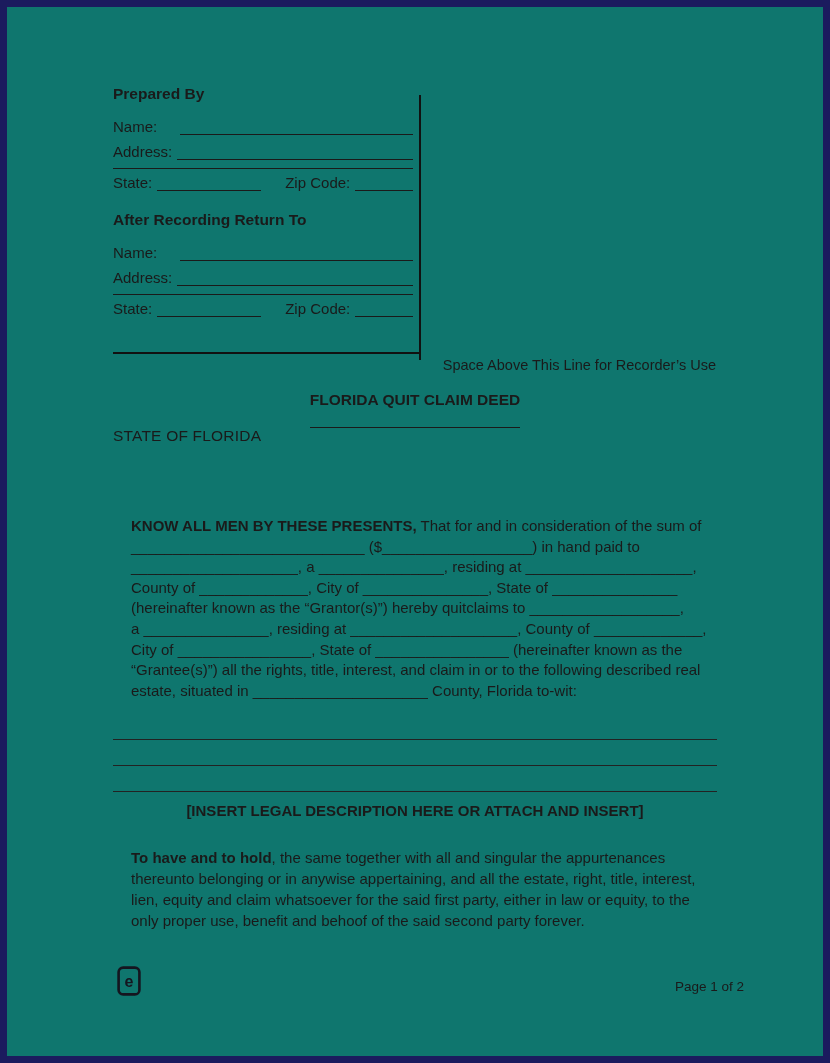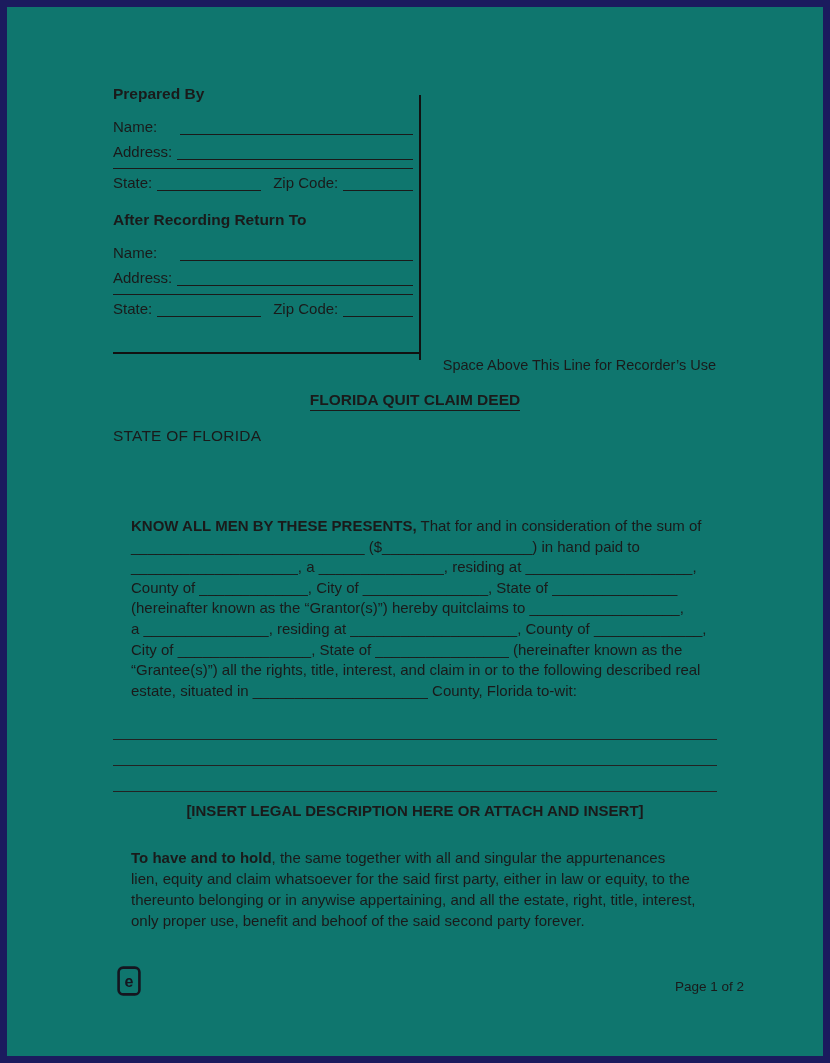--- a/index.html
+++ b/index.html
@@ -41,21 +41,21 @@
     line-height:17px;
   }
   .field-row.first { margin-top:16px;gap:18px; }
   .field-row.state-row { margin-top:5px; }
   .fill-line {
     border-bottom:1.5px solid #1a1a1a;
     height:10px;
   }
   .grow { flex:1 1 auto; margin-left:5px; }
   .state-line { width:104px; margin-left:5px; }
-  .zip-label { margin-left:12px; }
+  .zip-label { margin-left:24px; }
   .cont-line {
     border-bottom:1.5px solid #1a1a1a;
     height:9px;
     width:100%;
   }
 
   
   .v-divider {
     position:absolute;
     left:412px;  
@@ -86,21 +86,21 @@
     top:384px;
     left:106px;
     width:604px;
     text-align:center;
     font-weight:bold;
     font-size:15.5px;
   }
   .deed-title > span {
     display:inline-block;
     border-bottom:1.8px solid #1a1a1a;
-    padding-bottom:1px;
+    padding-bottom:18px;
   }
   .state-heading {
     position:absolute;
     top:420px;
     left:106px;
     font-size:15.5px;
     letter-spacing:.2px;
   }
   .county-line {
     position:absolute;
@@ -233,22 +233,22 @@
     <div class="blank-line"></div>
     <div class="blank-line"></div>
   </div>
 
   <div class="insert-note">[INSERT LEGAL DESCRIPTION HERE OR ATTACH AND INSERT]</div>
 
   <div class="hold-para">
     <div class="docline">
       <b>To have and to hold</b><span>, the same together with all and singular the appurtenances</span>
     </div>
+    <div class="docline">thereunto belonging or in anywise appertaining, and all the estate, right, title, interest,</div>
     <div class="docline">lien, equity and claim whatsoever for the said first party, either in law or equity, to the</div>
-    <div class="docline">thereunto belonging or in anywise appertaining, and all the estate, right, title, interest,</div>
     <div class="docline">only proper use, benefit and behoof of the said second party forever.</div>
   </div>
 
   <svg class="logo" viewBox="0 0 24 30" xmlns="http://www.w3.org/2000/svg">
     <rect x="1.6" y="1.6" width="20.8" height="26.8" rx="4.5" fill="none" stroke="#15151f" stroke-width="2.6"></rect>
     <text x="12" y="20.5" text-anchor="middle" font-size="16" font-weight="bold" font-family="Liberation Sans, sans-serif" fill="#15151f">e</text>
   </svg>
   <div class="page-number">Page 1 of 2</div>
 
 </div>

